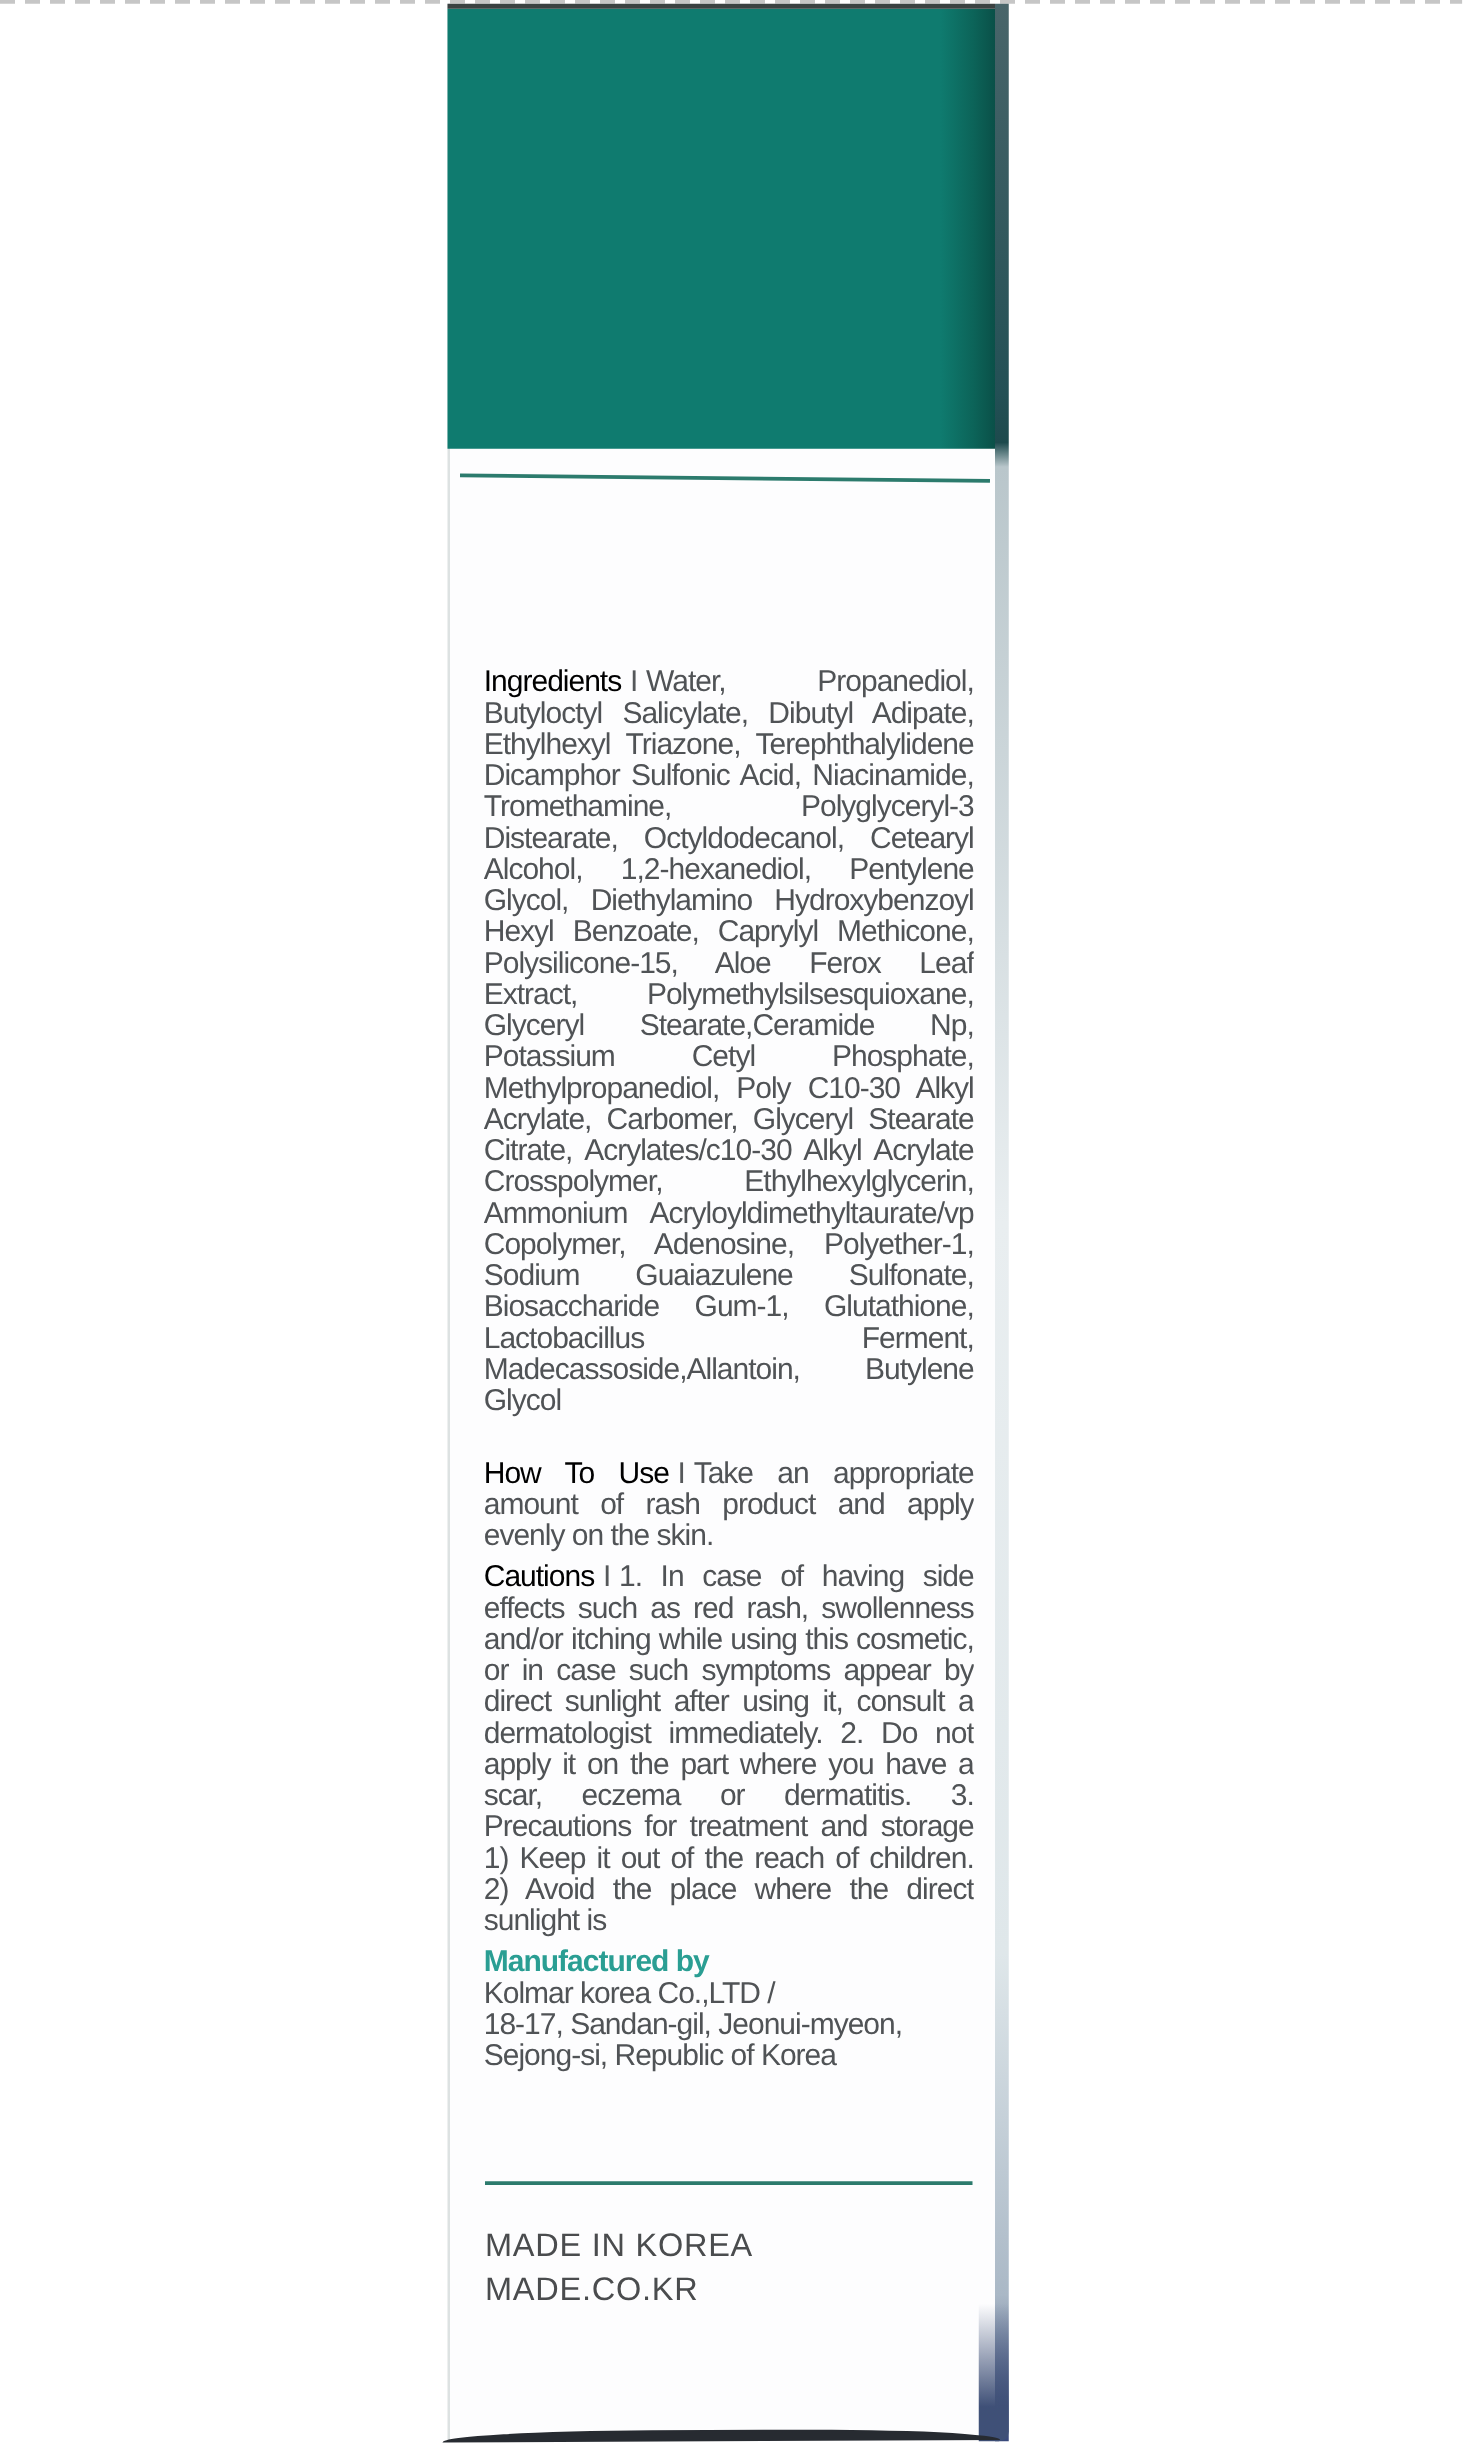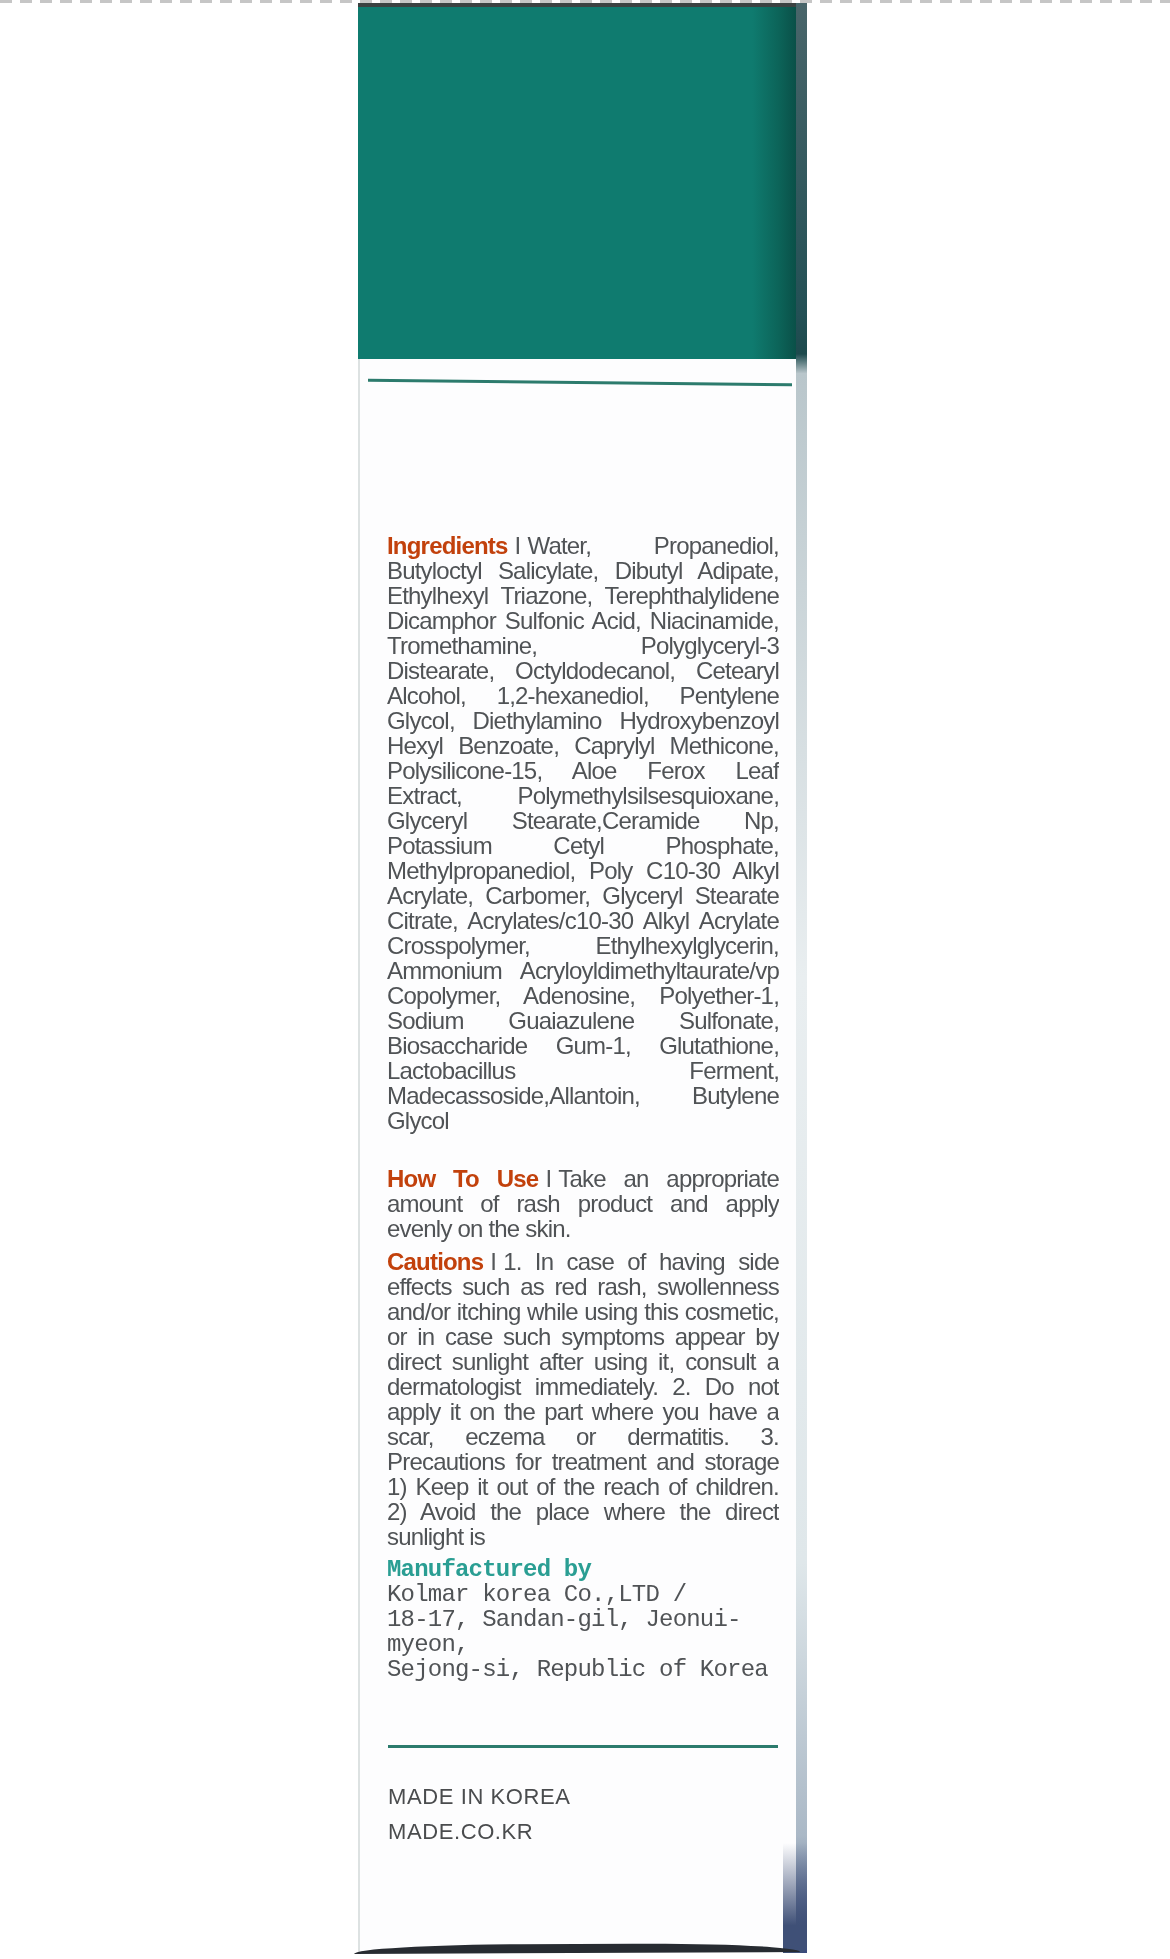--- a/index.html
+++ b/index.html
@@ -91,33 +91,33 @@
     line-height: 25px;
     letter-spacing: -0.8px;
     color: #505356;
     text-align: justify;
   }
 
   .para { margin: 0; }
   .para + .para { margin-top: 8px; }
   .para.gap-big { margin-top: 33px; }
 
-  .h { color: #c2410c; font-weight: bold; }
+  .h { color: #000000; font-weight: normal; }
   .bar { color: #55585a; margin: 0 7px; }
 
-  .sect { margin-top: 8px; text-align: left; font-family: Liberation Mono, monospace; }
+  .sect { margin-top: 8px; text-align: left; }
   .sect .h-block { color: #2a9e93; font-weight: bold; display: block; }
   .addr { white-space: pre-line; text-align: left; }
 
   
   .footer {
     position: absolute;
     top: 1776px; left: 28px;
     color: #4a4c4e;
-    font-size: 22px;
+    font-size: 26px;
     line-height: 35px;
     letter-spacing: 0.6px;
     text-align: left;
   }
   .footer div { margin: 0; }
 </style>
 </head>
 <body>
 
 <div class="stage">

